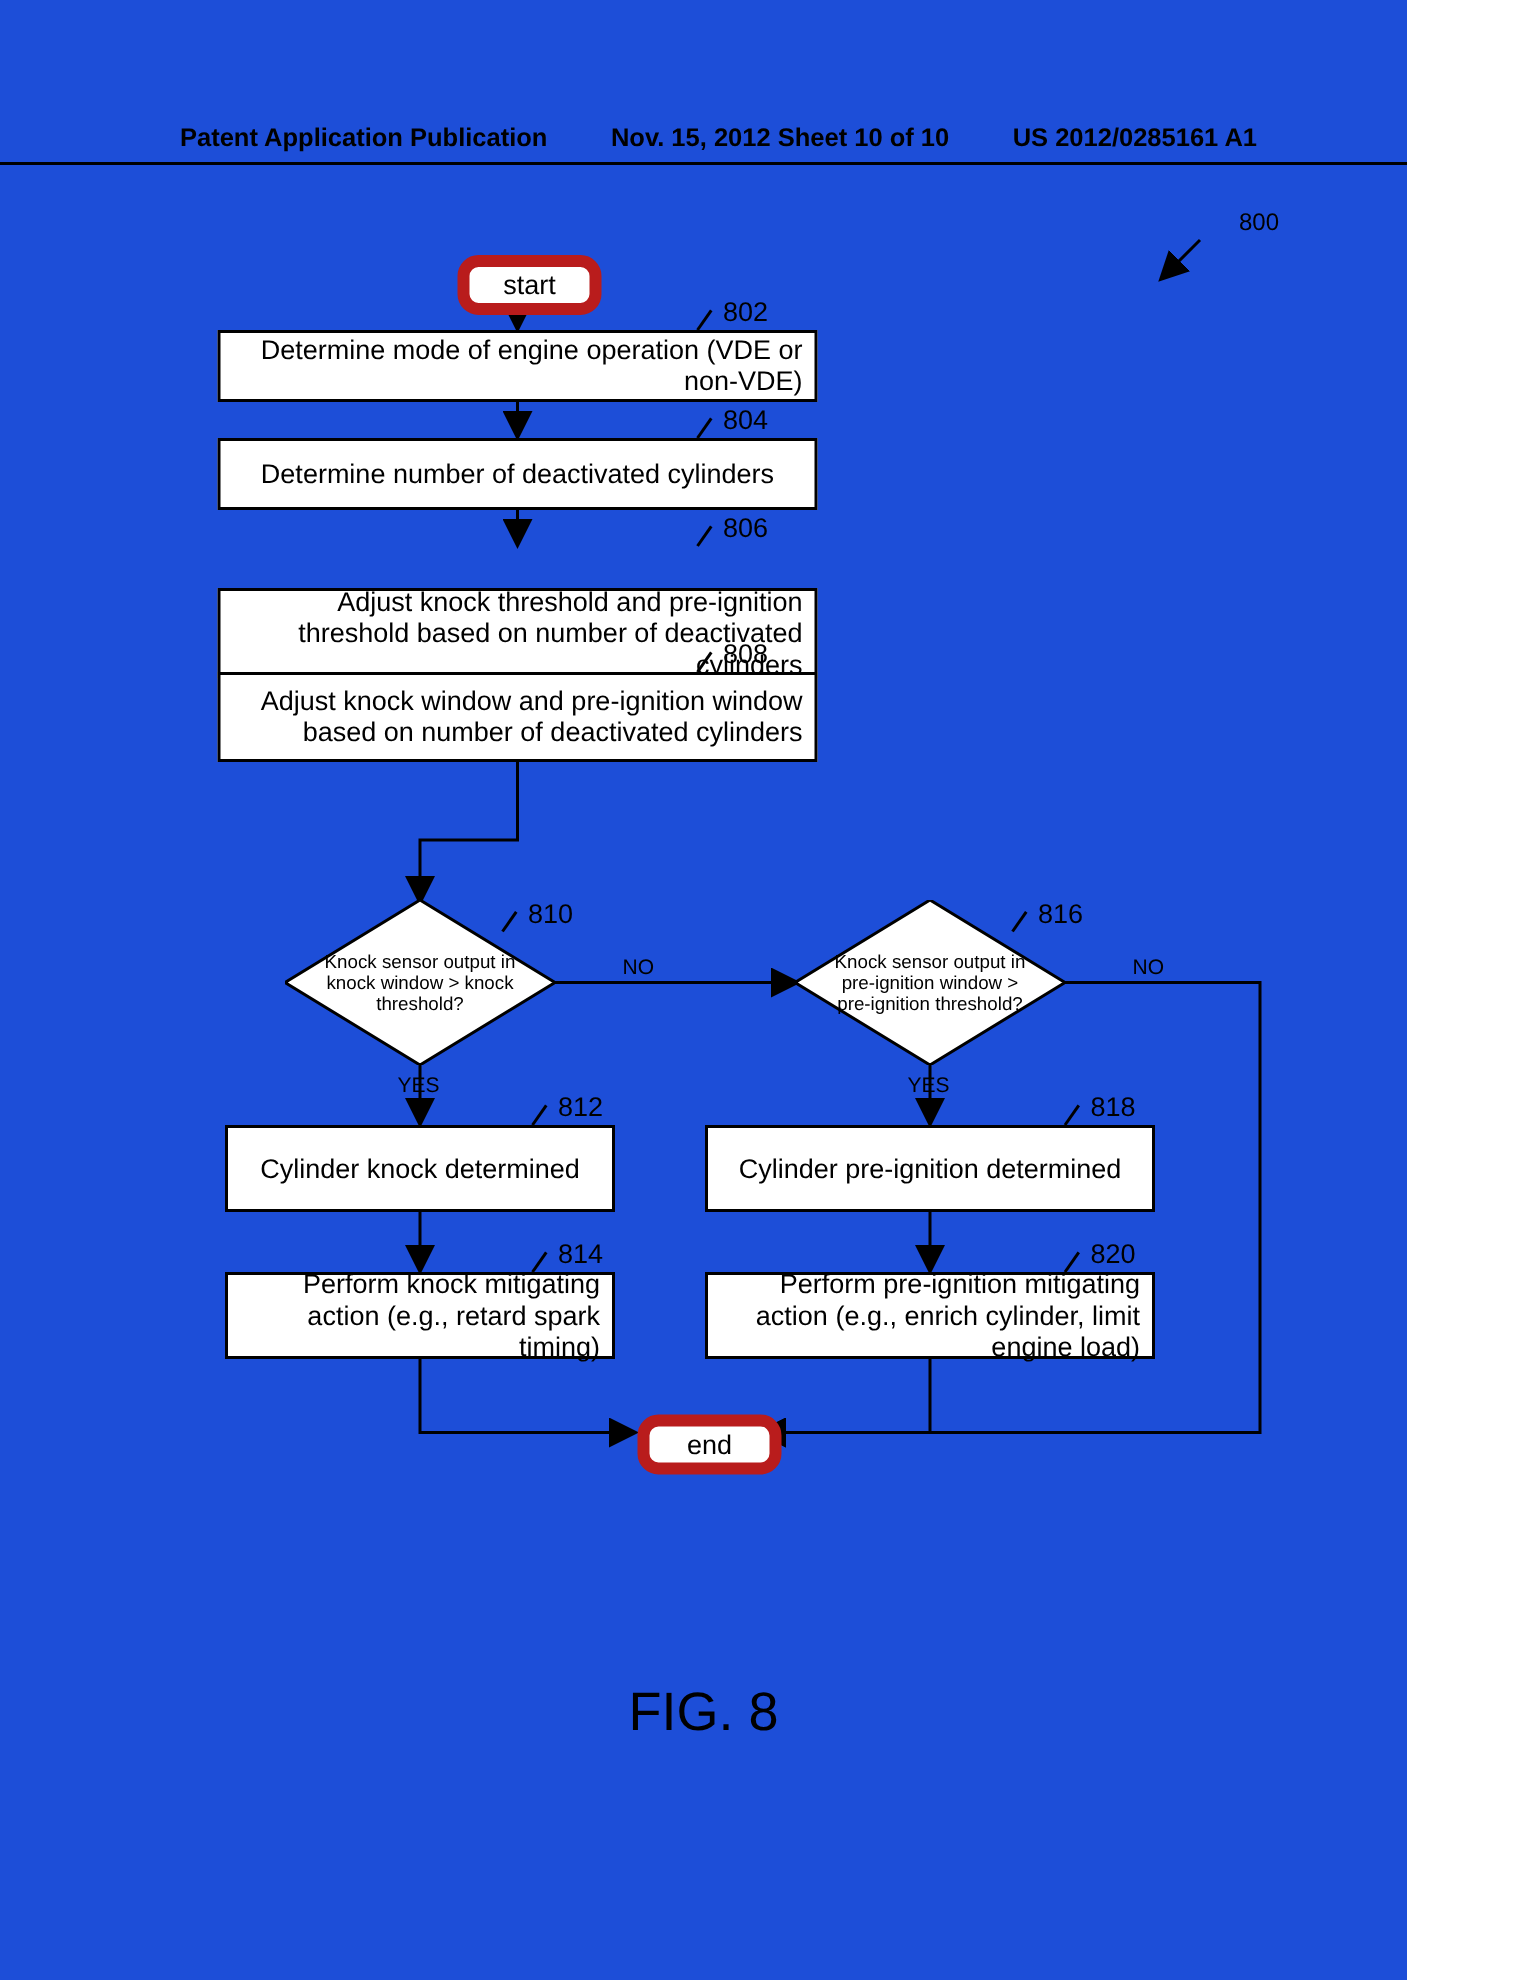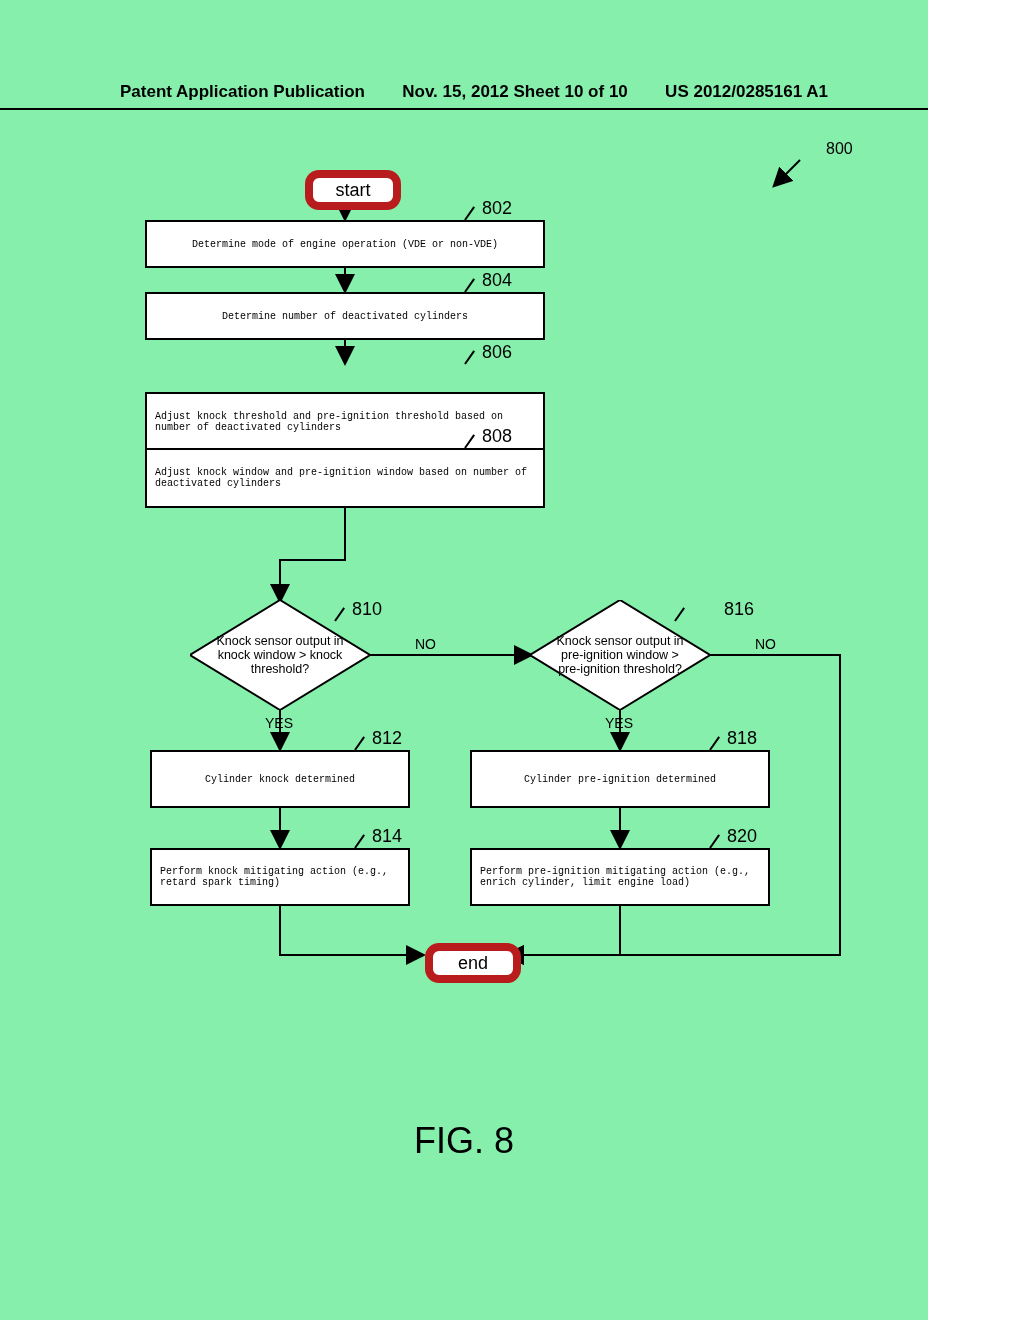--- a/index.html
+++ b/index.html
@@ -6,21 +6,22 @@
     margin: 0;
     padding: 0;
     font-family: Arial, Helvetica, sans-serif;
     background: #fff;
     width: 1024px;
   }
   .page {
     width: 928px;
     height: 1320px;
     position: relative;
-    background: #86efac;
+    background: #1d4ed8;
+    padding-left: 10px;
   }
   .header {
     position: absolute;
     top: 82px;
     left: 0;
     right: 0;
     border-bottom: 2px solid #000;
     padding: 0 0 6px 0;
   }
   .header-row {
@@ -45,29 +46,28 @@
     font-size: 18px;
     text-align: center;
     line-height: 24px;
     width: 80px;
     height: 24px;
     background: #fff;
   }
   .box {
     position: absolute;
     border: 2px solid #000;
-    font-size: 10px;
-    text-align: left;
+    font-size: 18px;
+    text-align: right;
     display: flex;
     align-items: center;
     justify-content: center;
     padding: 6px 8px;
     box-sizing: border-box;
     background: #fff;
-    font-family: Liberation Mono, monospace;
   }
   .diamond {
     position: absolute;
     width: 180px;
     height: 110px;
   }
   .diamond svg { width: 100%; height: 100%; }
   .diamond-text {
     position: absolute;
     left: 0; top: 0; right: 0; bottom: 0;
@@ -194,21 +194,21 @@
     <div class="tick" style="left:235px; top:707px;"></div>
     <div class="reflabel" style="left:252px; top:686px;">814</div>
 
     <div class="diamond" style="left:410px; top:460px;">
       <svg viewBox="0 0 180 110">
           <polygon points="90,0 180,55 90,110 0,55" fill="#fff" stroke="#000" stroke-width="2"></polygon>
         </svg>
       <div class="diamond-text">Knock sensor output in pre-ignition window &gt; pre-ignition threshold?</div>
     </div>
     <div class="tick" style="left:555px; top:480px;"></div>
-    <div class="reflabel" style="left:604px; top:459px;">816</div>
+    <div class="reflabel" style="left:572px; top:459px;">816</div>
     <div class="lbl" style="left:485px; top:575px;">YES</div>
     <div class="lbl" style="left:635px; top:496px;">NO</div>
 
     <div class="box" style="left:350px; top:610px; width:300px; height:58px;">Cylinder pre-ignition determined</div>
     <div class="tick" style="left:590px; top:609px;"></div>
     <div class="reflabel" style="left:607px; top:588px;">818</div>
 
     <div class="box" style="left:350px; top:708px; width:300px; height:58px;">Perform pre-ignition mitigating action (e.g., enrich cylinder, limit engine load)</div>
     <div class="tick" style="left:590px; top:707px;"></div>
     <div class="reflabel" style="left:607px; top:686px;">820</div>

